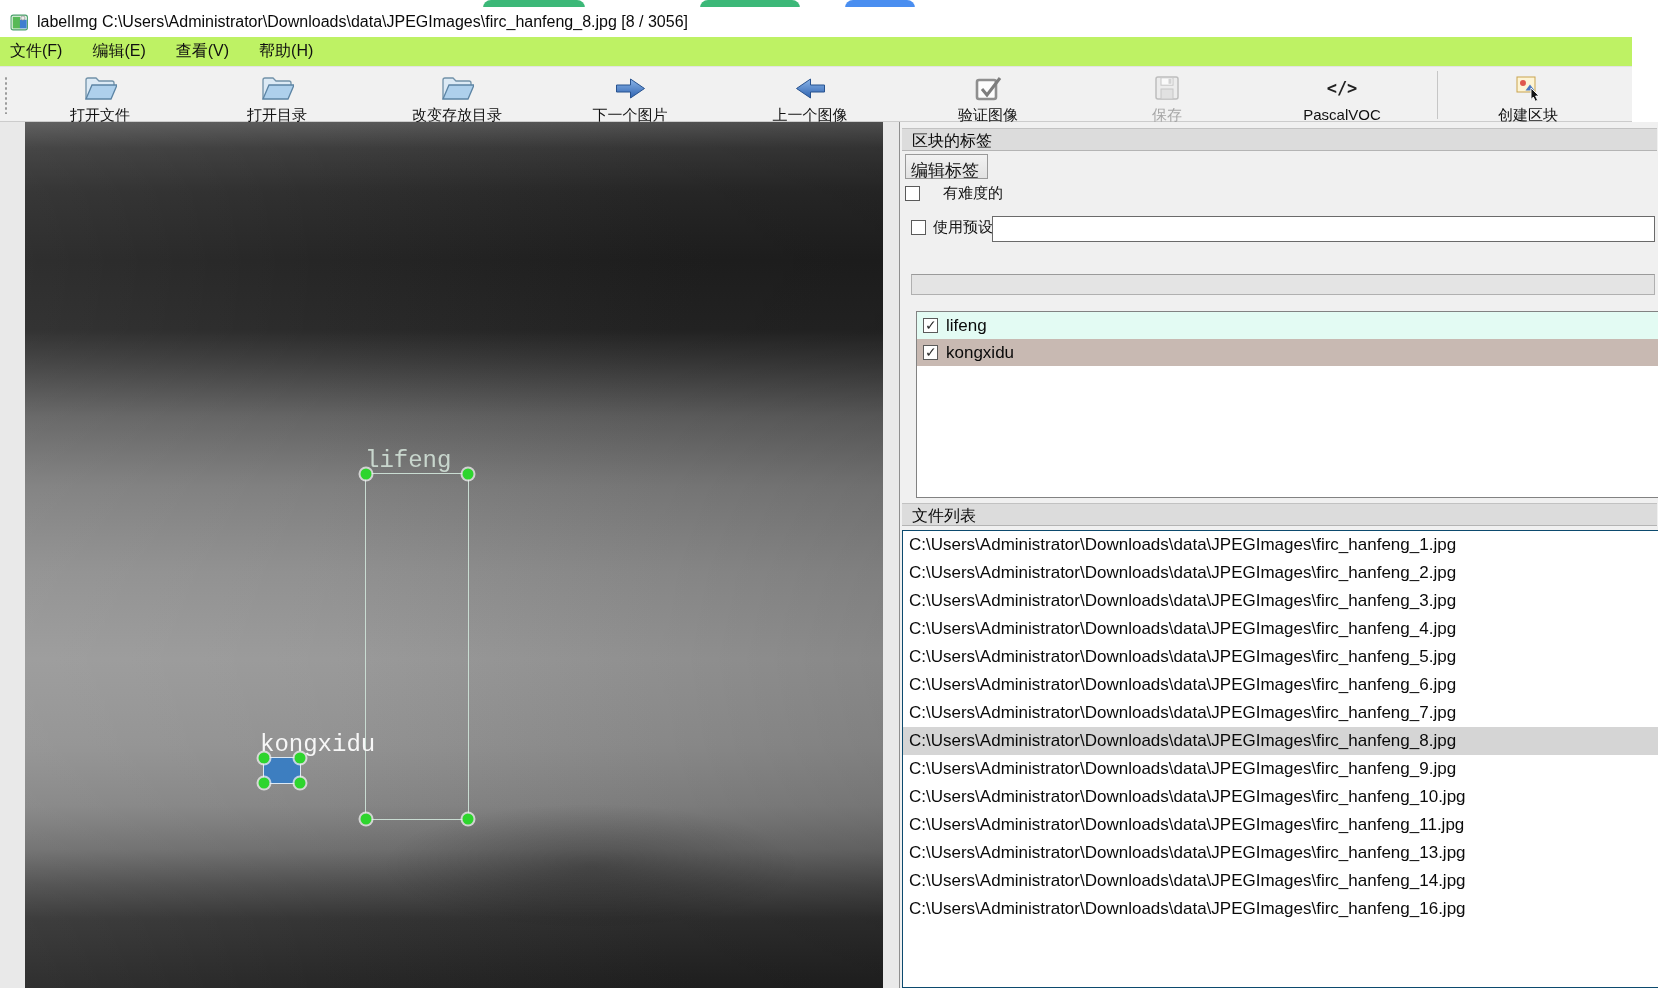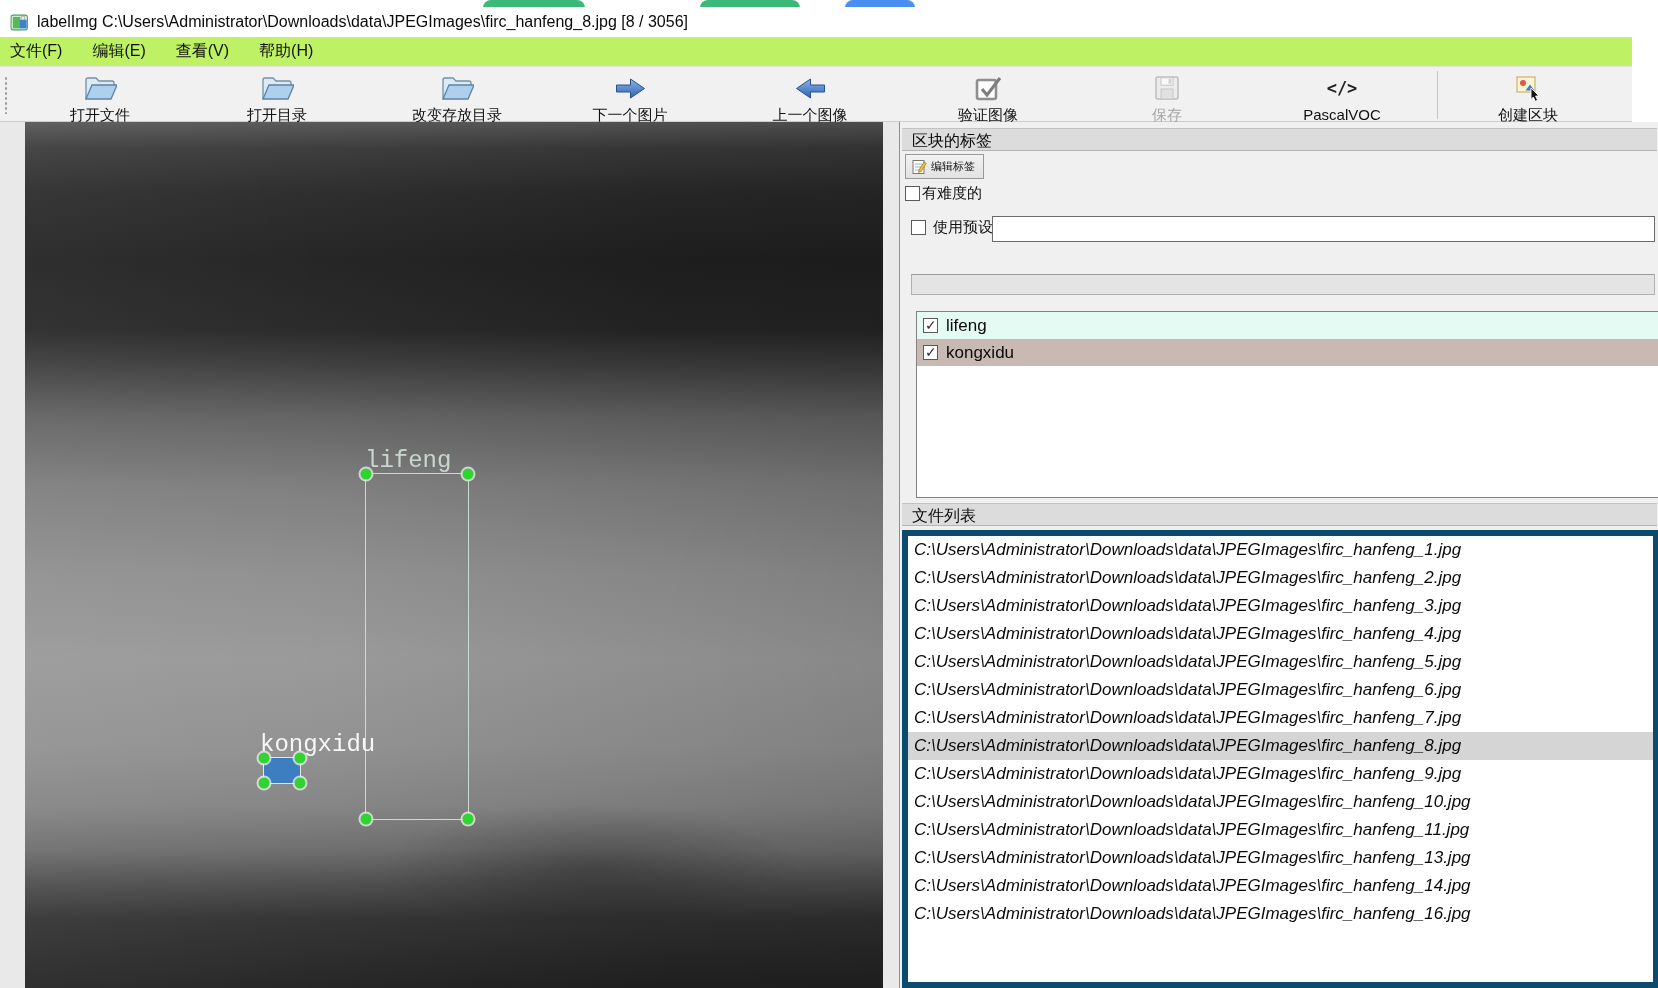--- a/index.html
+++ b/index.html
@@ -73,43 +73,43 @@
   .rpanel { position:absolute; left:899px; top:0; width:759px; height:866px;
     background:#f0f0f0; border-left:1px solid #8f8f8f; }
   .dock-header { position:absolute; left:2px; width:755px; height:23px; background:#dcdcdc;
     border-top:1px solid #c2c2c2; border-bottom:1px solid #b4b4b4;
     font-size:16px; color:#0a0a0a; padding:2px 0 0 10px; }
   .dock1 { top:6px; }
   .dock2 { top:381px; }
 
   .edit-btn { position:absolute; left:5px; top:32px; height:25px; padding:0 8px 0 5px;
     background:linear-gradient(#f2f2f2,#e2e2e2); border:1px solid #999;
-    display:flex; align-items:center; gap:4px; font-size:11px; color:#111; }
+    display:flex; align-items:center; gap:4px; font-size:17px; color:#111;flex-direction:column; }
 
   .cb { width:15px; height:15px; background:#fff; border:1px solid #5a5a5a;
     display:inline-block; position:relative; flex:0 0 auto; }
   .cb.checked::after { content:"\2713"; position:absolute; left:1px; top:-2px;
     font-size:14px; color:#2b2b2b; }
 
-  .difficult-row { position:absolute; left:5px; top:62px; display:flex; align-items:center; gap:2px;
+  .difficult-row { position:absolute; left:5px; top:62px; display:flex; align-items:center; gap:23px;
     font-size:15px; color:#111; }
   .preset-row { position:absolute; left:11px; top:96px; display:flex; align-items:center; gap:7px;
     font-size:15px; color:#111; }
   .preset-input { position:absolute; left:92px; top:94px; width:663px; height:26px;
     border:1px solid #6a6a6a; background:#fff; font-size:15px; padding:0 4px; }
   .combo-bar { position:absolute; left:11px; top:152px; width:744px; height:21px;
     background:#e4e4e4; border:1px solid #b0b0b0; border-top-color:#9a9a9a; }
 
   .box-label-list { position:absolute; left:16px; top:189px; width:743px; height:187px;
     background:#fff; border:1px solid #828282; overflow:hidden; }
   .label-row { height:27px; display:flex; align-items:center; gap:8px; padding-left:6px;
     font-size:17px; color:#0a0a0a; }
 
   .file-list { position:absolute; left:2px; top:408px; width:757px; height:458px;
-    background:#fff; border:6px solid #0c4a6e; overflow:hidden;font-style:italic; }
+    background:#fff; border:1px solid #0c4a6e; overflow:hidden; }
   .file-row { height:28px; line-height:28px; padding-left:6px; font-size:17px; color:#0a0a0a;
     white-space:nowrap; }
   .file-row.selected { background:#d5d5d5; }
 </style>
 </head>
 <body>
 
 <div id="window">
 
   <div class="peek-tab peek-green1"></div>

